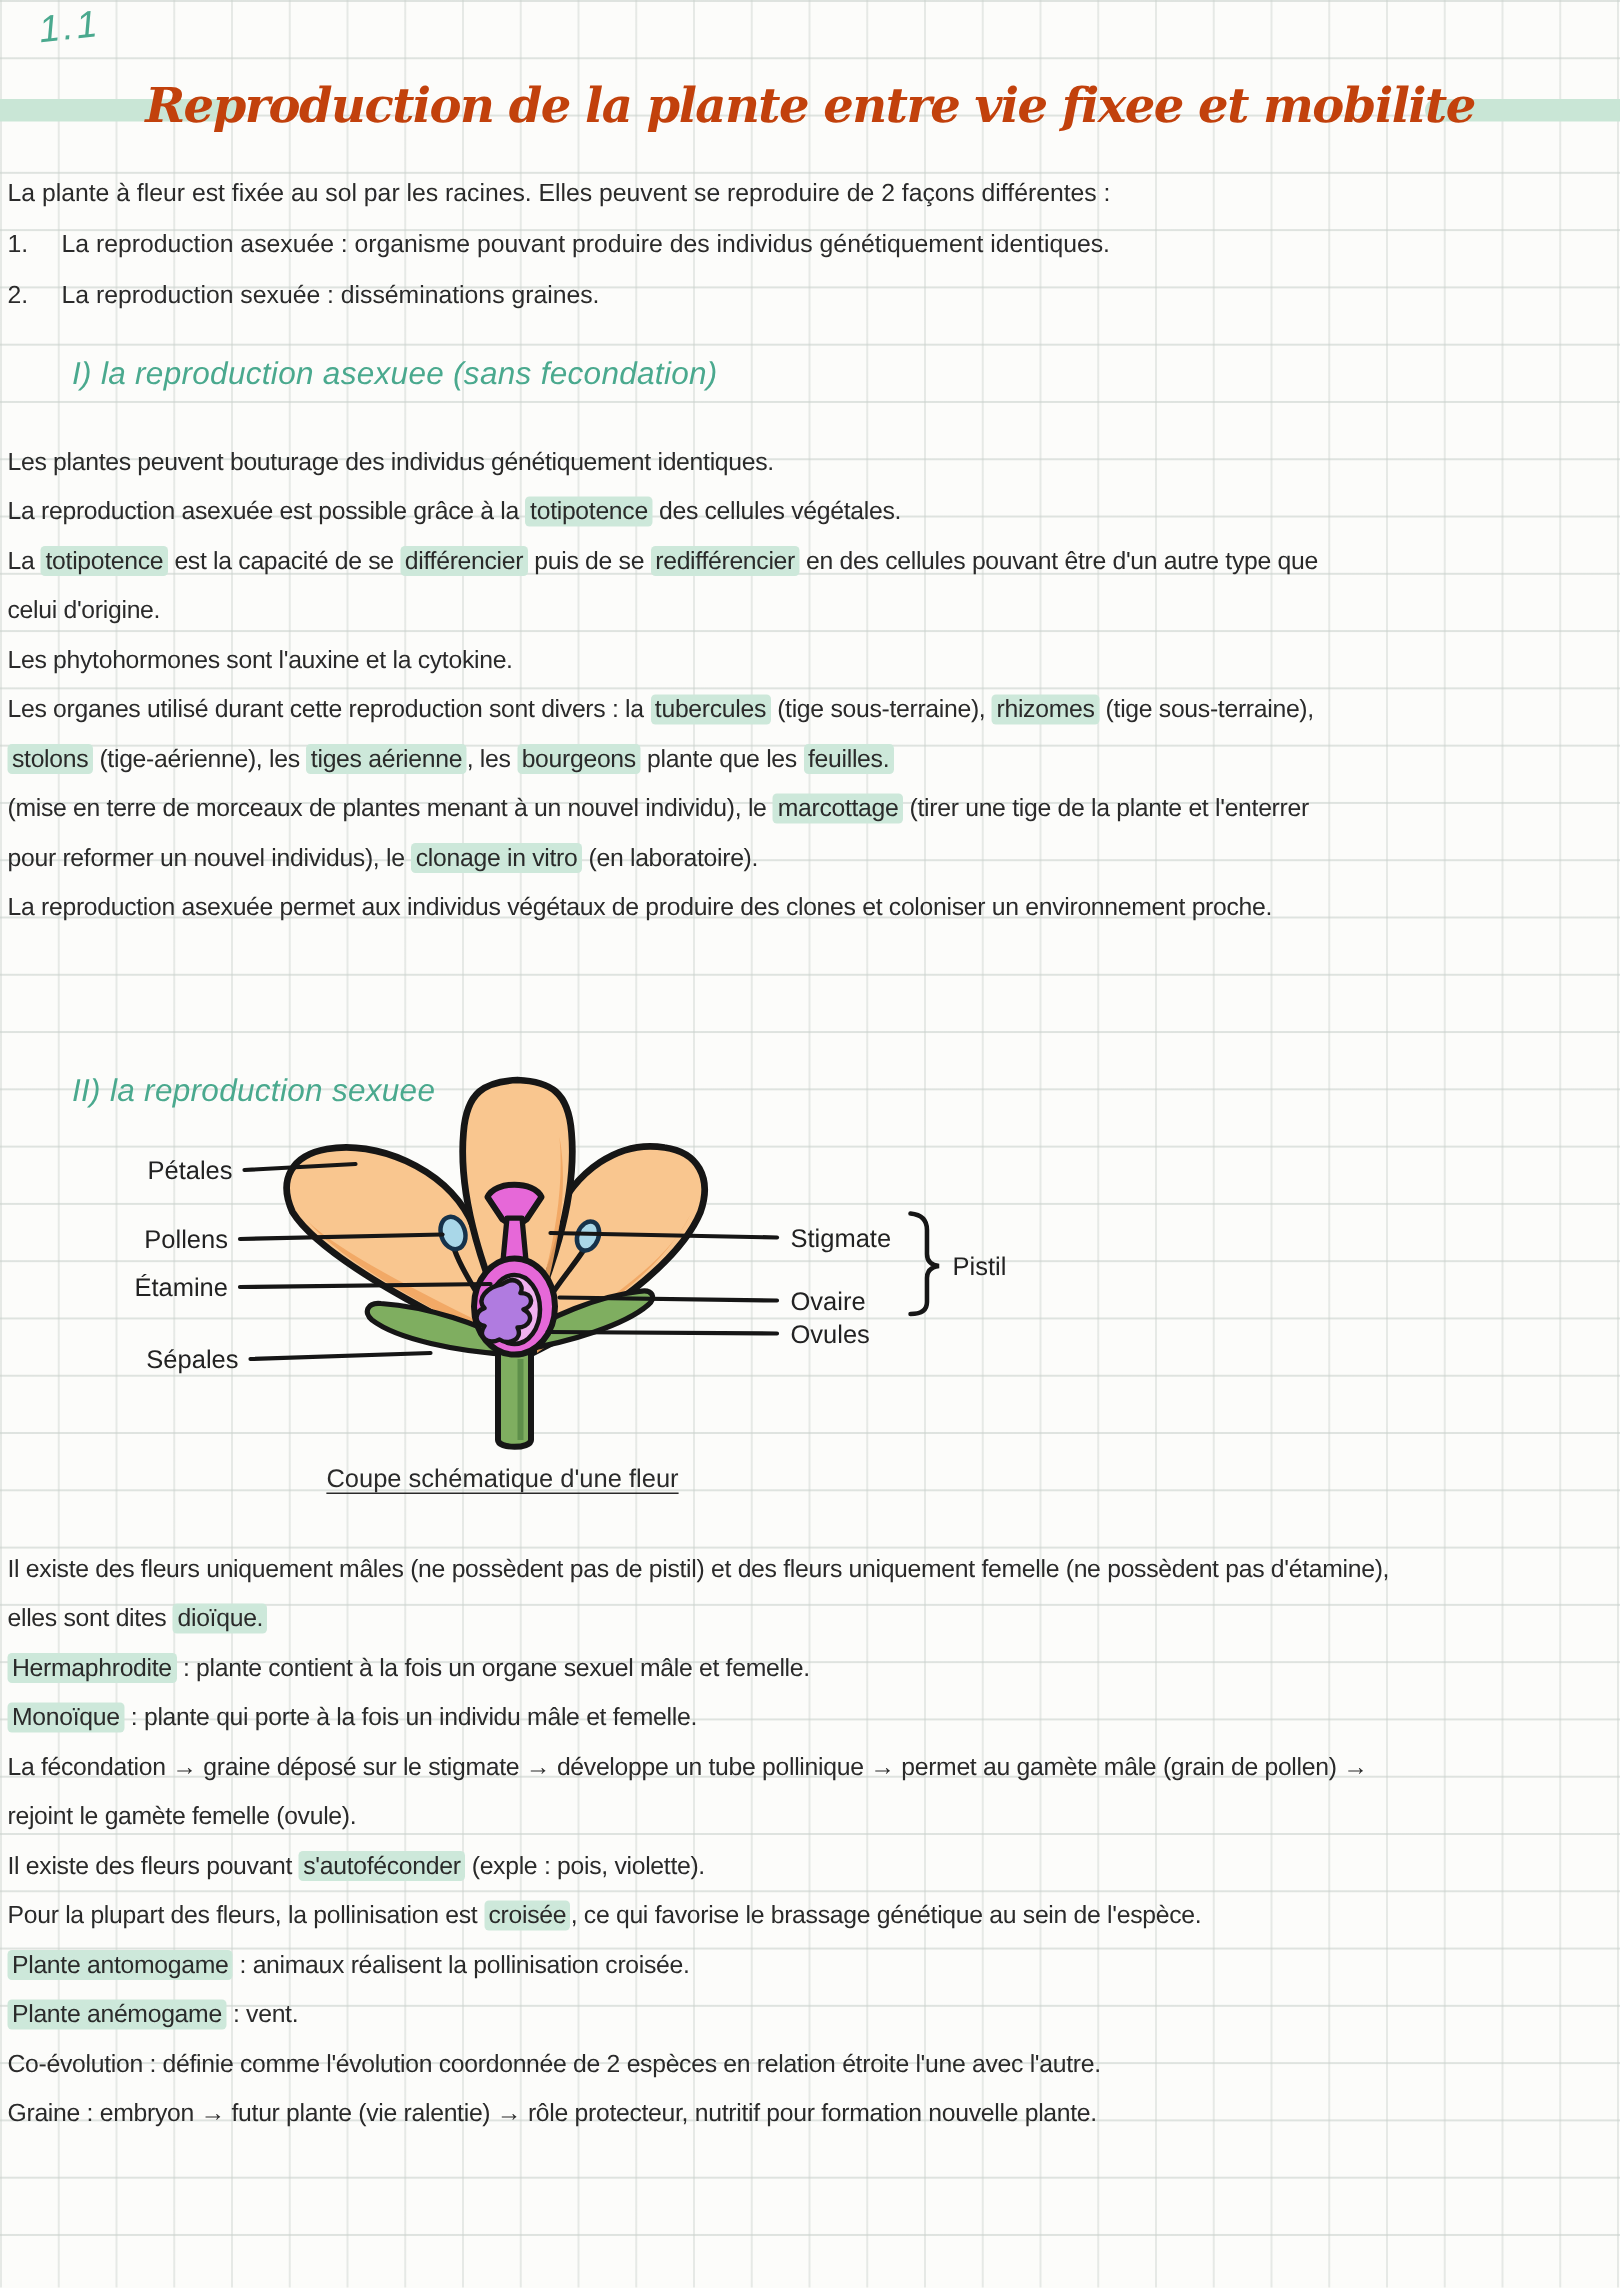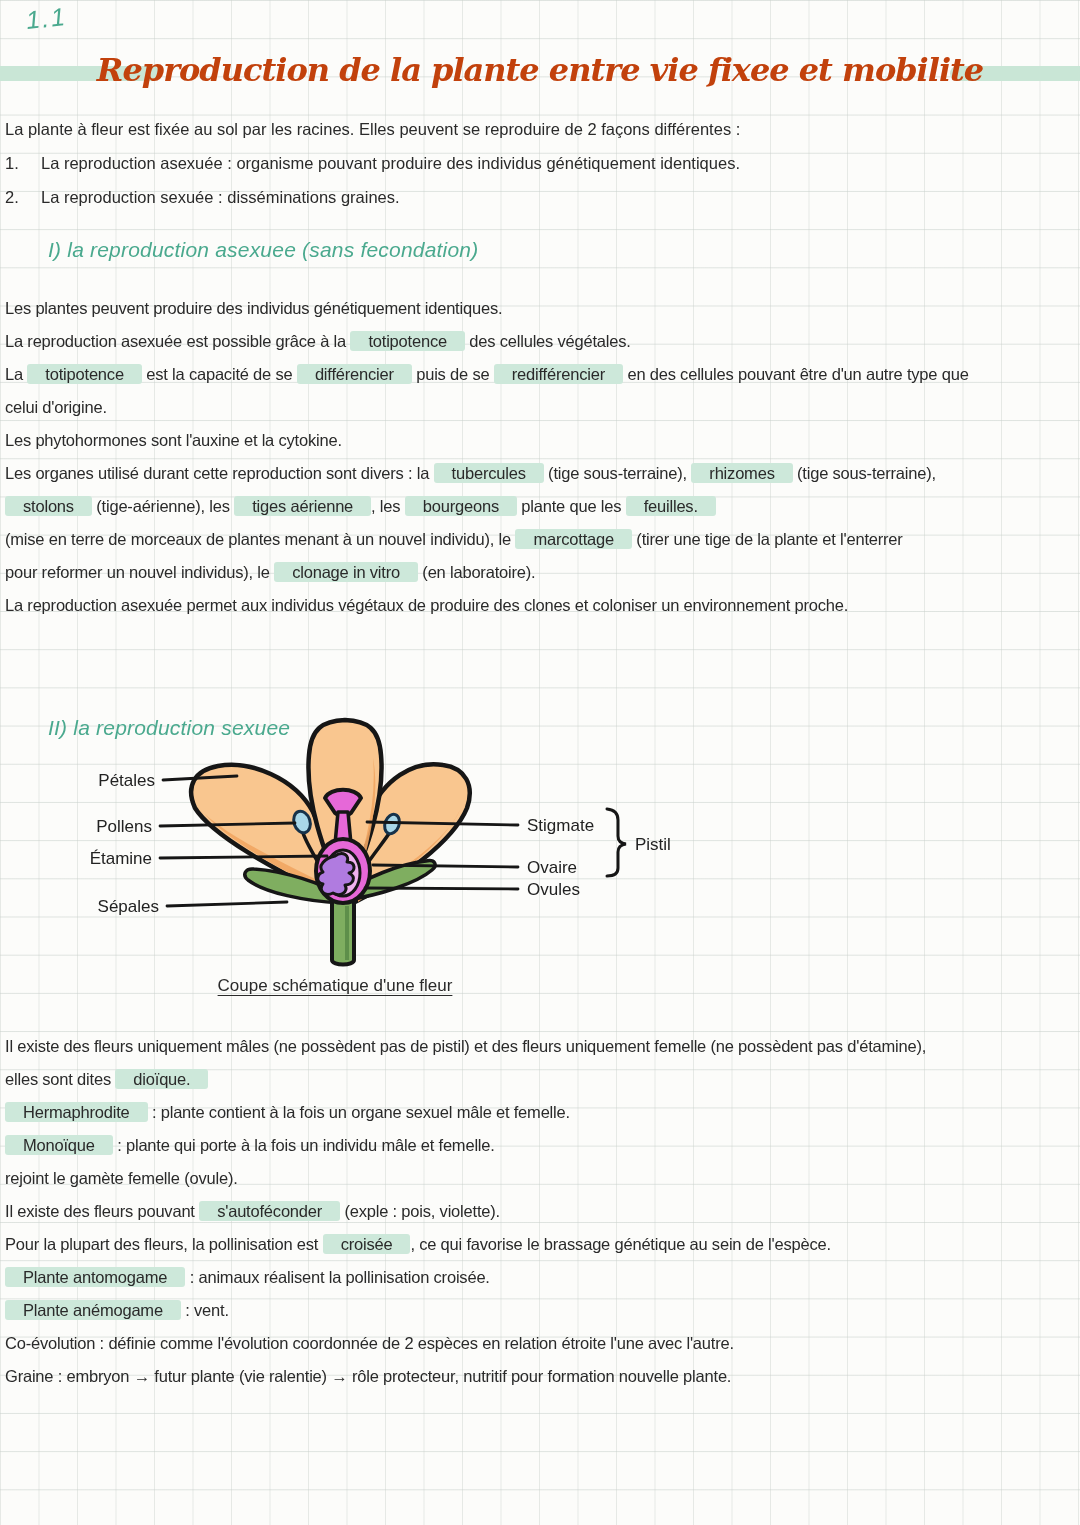--- a/index.html
+++ b/index.html
@@ -20,21 +20,21 @@
   
   .bar{position:absolute;top:66px;height:15px;background:var(--title_bar,#c9e6d6);}
   .bar-left{left:0;width:160px;border-radius:0 8px 8px 0;}
   .bar-right{left:950px;width:130px;border-radius:8px 0 0 8px;}
   .title{top:38px;left:120px;width:840px;height:64px;display:flex;align-items:center;justify-content:center;
     font-family:"DejaVu Serif",serif;font-style:italic;font-weight:bold;
     font-size:32px;color:#c2410c;white-space:nowrap;letter-spacing:-1px;}
   
   .textblock{left:5px;right:10px;}
   .nline{white-space:nowrap;height:33px;line-height:33px;font-size:16.5px;letter-spacing:-0.2px;}
-  .hl{background:var(--highlight,#cde8da);border-radius:3px;padding:1px 18px;}
+  .hl{background:var(--highlight,#cde8da);border-radius:3px;padding:1px 3px;}
   .numrow{height:34px;line-height:34px;font-size:16.5px;white-space:nowrap;}
   .numrow .num{display:inline-block;width:36px;}
   .lead{height:34px;line-height:34px;font-size:16.5px;white-space:nowrap;}
   
   .heading{left:48px;font-size:21px;font-weight:normal;font-style:italic;
     color:var(--teal,#4aa98e);letter-spacing:0.2px;white-space:nowrap;}
   
   .caption{top:976px;left:180px;width:310px;text-align:center;font-size:17px;
     text-decoration:underline;text-underline-offset:4px;white-space:nowrap;}
   svg text{font-family:"Liberation Sans",sans-serif;font-size:17px;fill:#222;}
@@ -51,21 +51,21 @@
 <div class="abs textblock" style="top:112px;">
   <div class="lead">La plante à fleur est fixée au sol par les racines. Elles peuvent se reproduire de 2 façons différentes :</div>
   <div>
       <div class="numrow"><span class="num">1.</span><span>La reproduction asexuée : organisme pouvant produire des individus génétiquement identiques.</span></div>
       <div class="numrow"><span class="num">2.</span><span>La reproduction sexuée : disséminations graines.</span></div>
     </div>
 </div>
 
 <div class="abs heading" style="top:238px;">I) la reproduction asexuee (sans fecondation)</div>
 <div class="abs textblock" style="top:292px;">
-    <div class="nline"><span>Les plantes peuvent produire des individus génétiquement identiques.</span></div>
+    <div class="nline"><span>Les plantes peuvent bouturage des individus génétiquement identiques.</span></div>
     <div class="nline"><span>La reproduction asexuée est possible grâce à la </span><span class="hl">totipotence</span><span> des cellules végétales.</span></div>
     <div class="nline"><span>La </span><span class="hl">totipotence</span><span> est la capacité de se </span><span class="hl">différencier</span><span> puis de se </span><span class="hl">redifférencier</span><span> en des cellules pouvant être d'un autre type que</span></div>
     <div class="nline"><span>celui d'origine.</span></div>
     <div class="nline"><span>Les phytohormones sont l'auxine et la cytokine.</span></div>
     <div class="nline"><span>Les organes utilisé durant cette reproduction sont divers : la </span><span class="hl">tubercules</span><span> (tige sous-terraine), </span><span class="hl">rhizomes</span><span> (tige sous-terraine),</span></div>
     <div class="nline"><span class="hl">stolons</span><span> (tige-aérienne), les </span><span class="hl">tiges aérienne</span><span>, les </span><span class="hl">bourgeons</span><span> plante que les </span><span class="hl">feuilles.</span></div>
     <div class="nline"><span>(mise en terre de morceaux de plantes menant à un nouvel individu), le </span><span class="hl">marcottage</span><span> (tirer une tige de la plante et l'enterrer</span></div>
     <div class="nline"><span>pour reformer un nouvel individus), le </span><span class="hl">clonage in vitro</span><span> (en laboratoire).</span></div>
     <div class="nline"><span>La reproduction asexuée permet aux individus végétaux de produire des clones et coloniser un environnement proche.</span></div>
   </div>
@@ -118,20 +118,21 @@
   <text x="580" y="140">Pistil</text>
 </svg>
 
 <div class="abs caption">Coupe schématique d'une fleur</div>
 
 <div class="abs textblock" style="top:1030px;">
     <div class="nline"><span>Il existe des fleurs uniquement mâles (ne possèdent pas de pistil) et des fleurs uniquement femelle (ne possèdent pas d'étamine),</span></div>
     <div class="nline"><span>elles sont dites </span><span class="hl">dioïque.</span></div>
     <div class="nline"><span class="hl">Hermaphrodite</span><span> : plante contient à la fois un organe sexuel mâle et femelle.</span></div>
     <div class="nline"><span class="hl">Monoïque</span><span> : plante qui porte à la fois un individu mâle et femelle.</span></div>
+    <div class="nline"><span>La fécondation → graine déposé sur le stigmate → développe un tube pollinique → permet au gamète mâle (grain de pollen) →</span></div>
     <div class="nline"><span>rejoint le gamète femelle (ovule).</span></div>
     <div class="nline"><span>Il existe des fleurs pouvant </span><span class="hl">s'autoféconder</span><span> (exple : pois, violette).</span></div>
     <div class="nline"><span>Pour la plupart des fleurs, la pollinisation est </span><span class="hl">croisée</span><span>, ce qui favorise le brassage génétique au sein de l'espèce.</span></div>
     <div class="nline"><span class="hl">Plante antomogame</span><span> : animaux réalisent la pollinisation croisée.</span></div>
     <div class="nline"><span class="hl">Plante anémogame</span><span> : vent.</span></div>
     <div class="nline"><span>Co-évolution : définie comme l'évolution coordonnée de 2 espèces en relation étroite l'une avec l'autre.</span></div>
     <div class="nline"><span>Graine : embryon → futur plante (vie ralentie) → rôle protecteur, nutritif pour formation nouvelle plante.</span></div>
   </div>
 
 </body></html>

